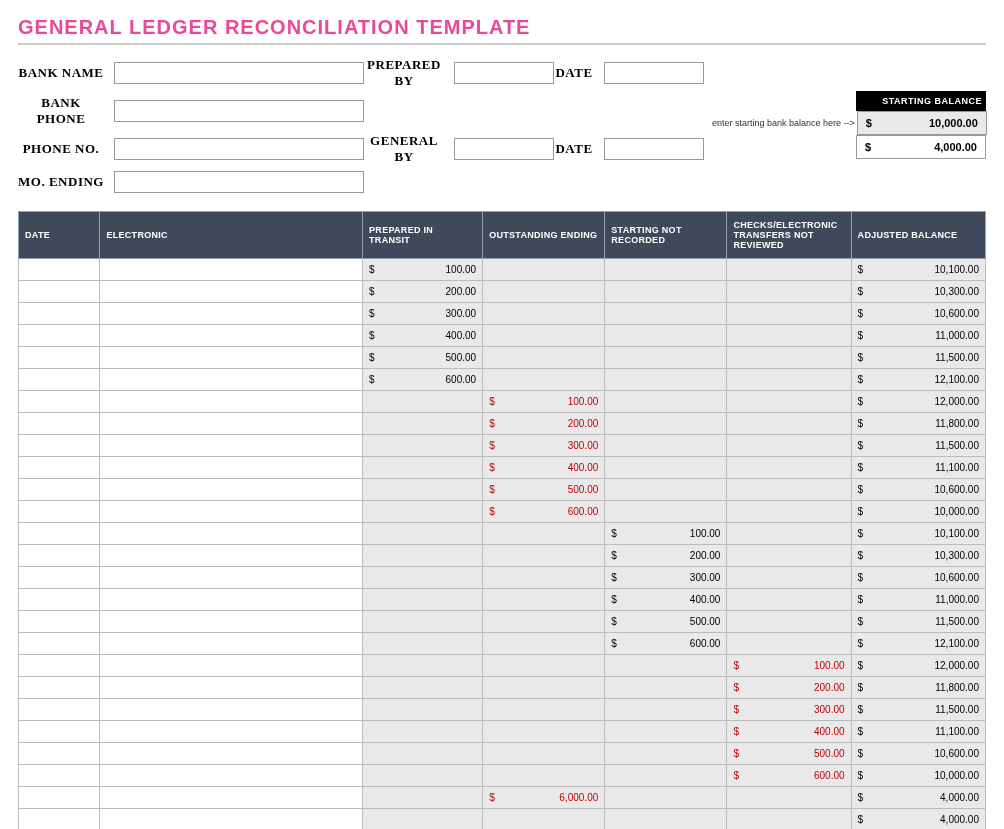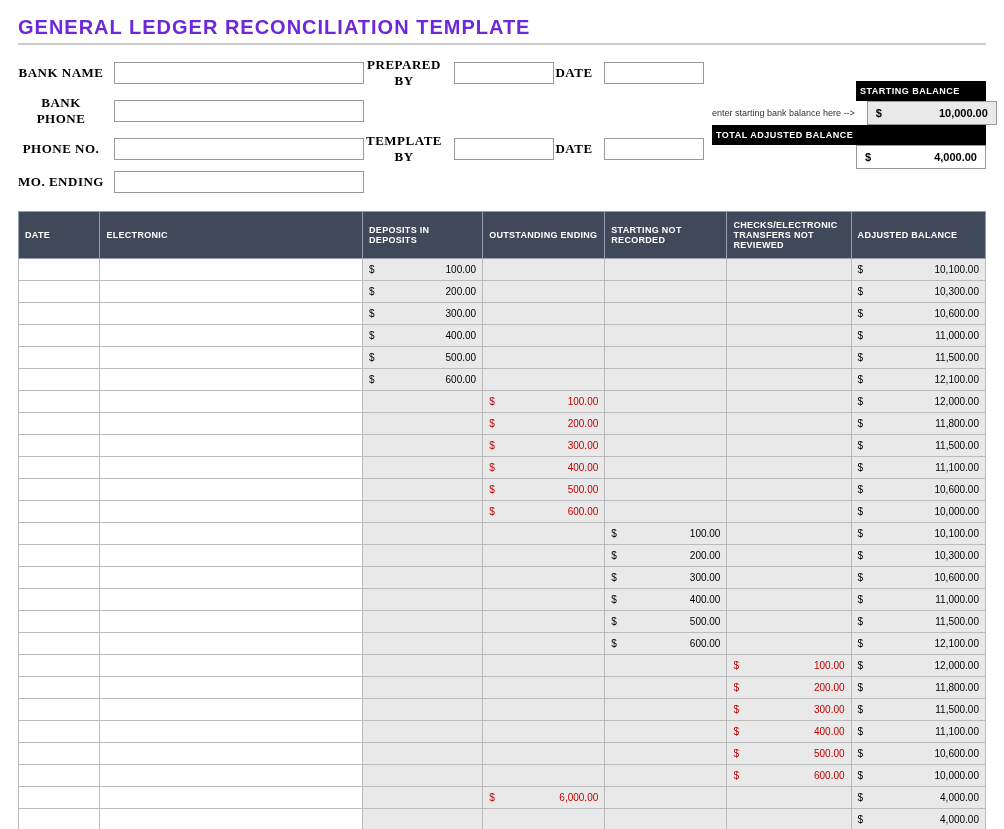--- a/index.html
+++ b/index.html
@@ -1,22 +1,22 @@
 <!DOCTYPE html>
 <html><head>
 <meta charset="utf-8">
 <style>
 * { box-sizing: border-box; margin: 0; padding: 0; }
 body { font-family: Arial, sans-serif; font-size: 10px; background: #fff; padding: 10px 18px; width: 1004px; }
-.title { font-family: "Century Gothic", Futura, sans-serif; font-weight: bold; font-size: 20px; color: #6d28d9; letter-spacing: 1px; padding: 6px 0 4px; border-bottom: 2px solid #ccc; margin-bottom: 12px; }
+.title { font-family: "Century Gothic", Futura, sans-serif; font-weight: bold; font-size: 20px; color: #ec4899; letter-spacing: 1px; padding: 6px 0 4px; border-bottom: 2px solid #ccc; margin-bottom: 12px; }
 .header { display: grid; grid-template-columns: 96px 250px 90px 100px 50px 100px 1fr auto 130px; column-gap: 0; row-gap: 6px; align-items: center; margin-bottom: 18px; }
 .header .label { font-family: Liberation Serif, serif; font-weight: bold; font-size: 13px; text-align: center; padding-right: 10px; letter-spacing: 0.5px; }
 .header .field { border: 1px solid #999; height: 22px; background: #fff; }
-.hint { font-size: 9px; color: #333; text-align: center; padding-right: 12px; white-space: nowrap; }
-.bal-head { background: #000; color: #fff; font-family: "Century Gothic", Futura, sans-serif; font-weight: bold; font-size: 9px; text-align: left; padding: 5px 4px; letter-spacing: 0.5px; }
+.hint { font-size: 9px; color: #333; text-align: center; padding-right: 2px; white-space: nowrap; }
+.bal-head { background: #000; color: #fff; font-family: "Century Gothic", Futura, sans-serif; font-weight: bold; font-size: 9px; text-align: right; padding: 5px 4px; letter-spacing: 0.5px; }
 .bal-val { border: 1px solid #999; background: #e9e9e9; display: flex; justify-content: space-between; padding: 5px 8px; font-weight: bold; font-size: 11px; }
 .bal-val2 { border: 1px solid #999; background: #fff; display: flex; justify-content: space-between; padding: 5px 8px; font-weight: bold; font-size: 11px; }
 .header-right { grid-column: 8 / 10; grid-row: 1 / 5; display: flex; flex-direction: column; gap: 0; width: 274px; justify-self: end; }
 .hr-row { display: grid; grid-template-columns: 1fr 130px; align-items: center; }
 table { border-collapse: collapse; width: 100%; table-layout: fixed; }
 th { background: #40495a; color: #fff; font-family: "Century Gothic", Futura, sans-serif; font-weight: bold; font-size: 9px; text-align: left; padding: 8px 6px; border: 1px solid #96a0b4; letter-spacing: 0.3px; height: 46px; vertical-align: middle; }
 td { border: 1px solid #bbb; padding: 2px 6px; height: 22px; font-size: 10px; vertical-align: middle; }
 td.money { background: #e9e9e9; }
 td.money .cell { display: flex; justify-content: space-between; }
 td.money.neg .cell span { color: #c00000; }
@@ -48,44 +48,40 @@
       <div></div>
       <div class="bal-head">STARTING BALANCE</div>
     </div>
     <div class="hr-row">
       <div class="hint">enter starting bank balance here --&gt;</div>
       <div class="bal-val">
         <span>$</span>
           <span>10,000.00</span>
       </div>
     </div>
-    <div class="hr-row" style="grid-template-columns: 0px 1fr;">
-      <div></div>
-      <div class="bal-head" style="grid-column:1/3">TOTAL ADJUSTED BALANCE</div>
-    </div>
     <div class="hr-row">
       <div></div>
       <div class="bal-val2">
         <span>$</span>
           <span>4,000.00</span>
       </div>
     </div>
   </div>
 
   <div class="label">BANK PHONE</div>
   <div class="field"></div>
   <div></div>
     <div></div>
     <div></div>
     <div></div>
     <div></div>
 
   <div class="label">PHONE NO.</div>
   <div class="field"></div>
-  <div class="label">TEMPLATE BY</div>
+  <div class="label">GENERAL BY</div>
   <div class="field"></div>
   <div class="label">DATE</div>
   <div class="field"></div>
   <div></div>
 
   <div class="label">MO. ENDING</div>
   <div class="field"></div>
   <div></div>
     <div></div>
     <div></div>
@@ -100,21 +96,21 @@
       <col class="dep">
       <col class="out">
       <col class="dnr">
       <col class="cet">
       <col class="adj">
   </colgroup>
   <thead>
     <tr>
       <th>DATE</th>
       <th>ELECTRONIC</th>
-      <th>DEPOSITS IN DEPOSITS</th>
+      <th>PREPARED IN TRANSIT</th>
       <th>OUTSTANDING ENDING</th>
       <th>STARTING NOT RECORDED</th>
       <th>CHECKS/ELECTRONIC TRANSFERS NOT REVIEWED</th>
       <th>ADJUSTED BALANCE</th>
     </tr>
   </thead>
   <tbody id="tbody">
       <tr>
         <td class="white"></td>
         <td class="white"></td>

